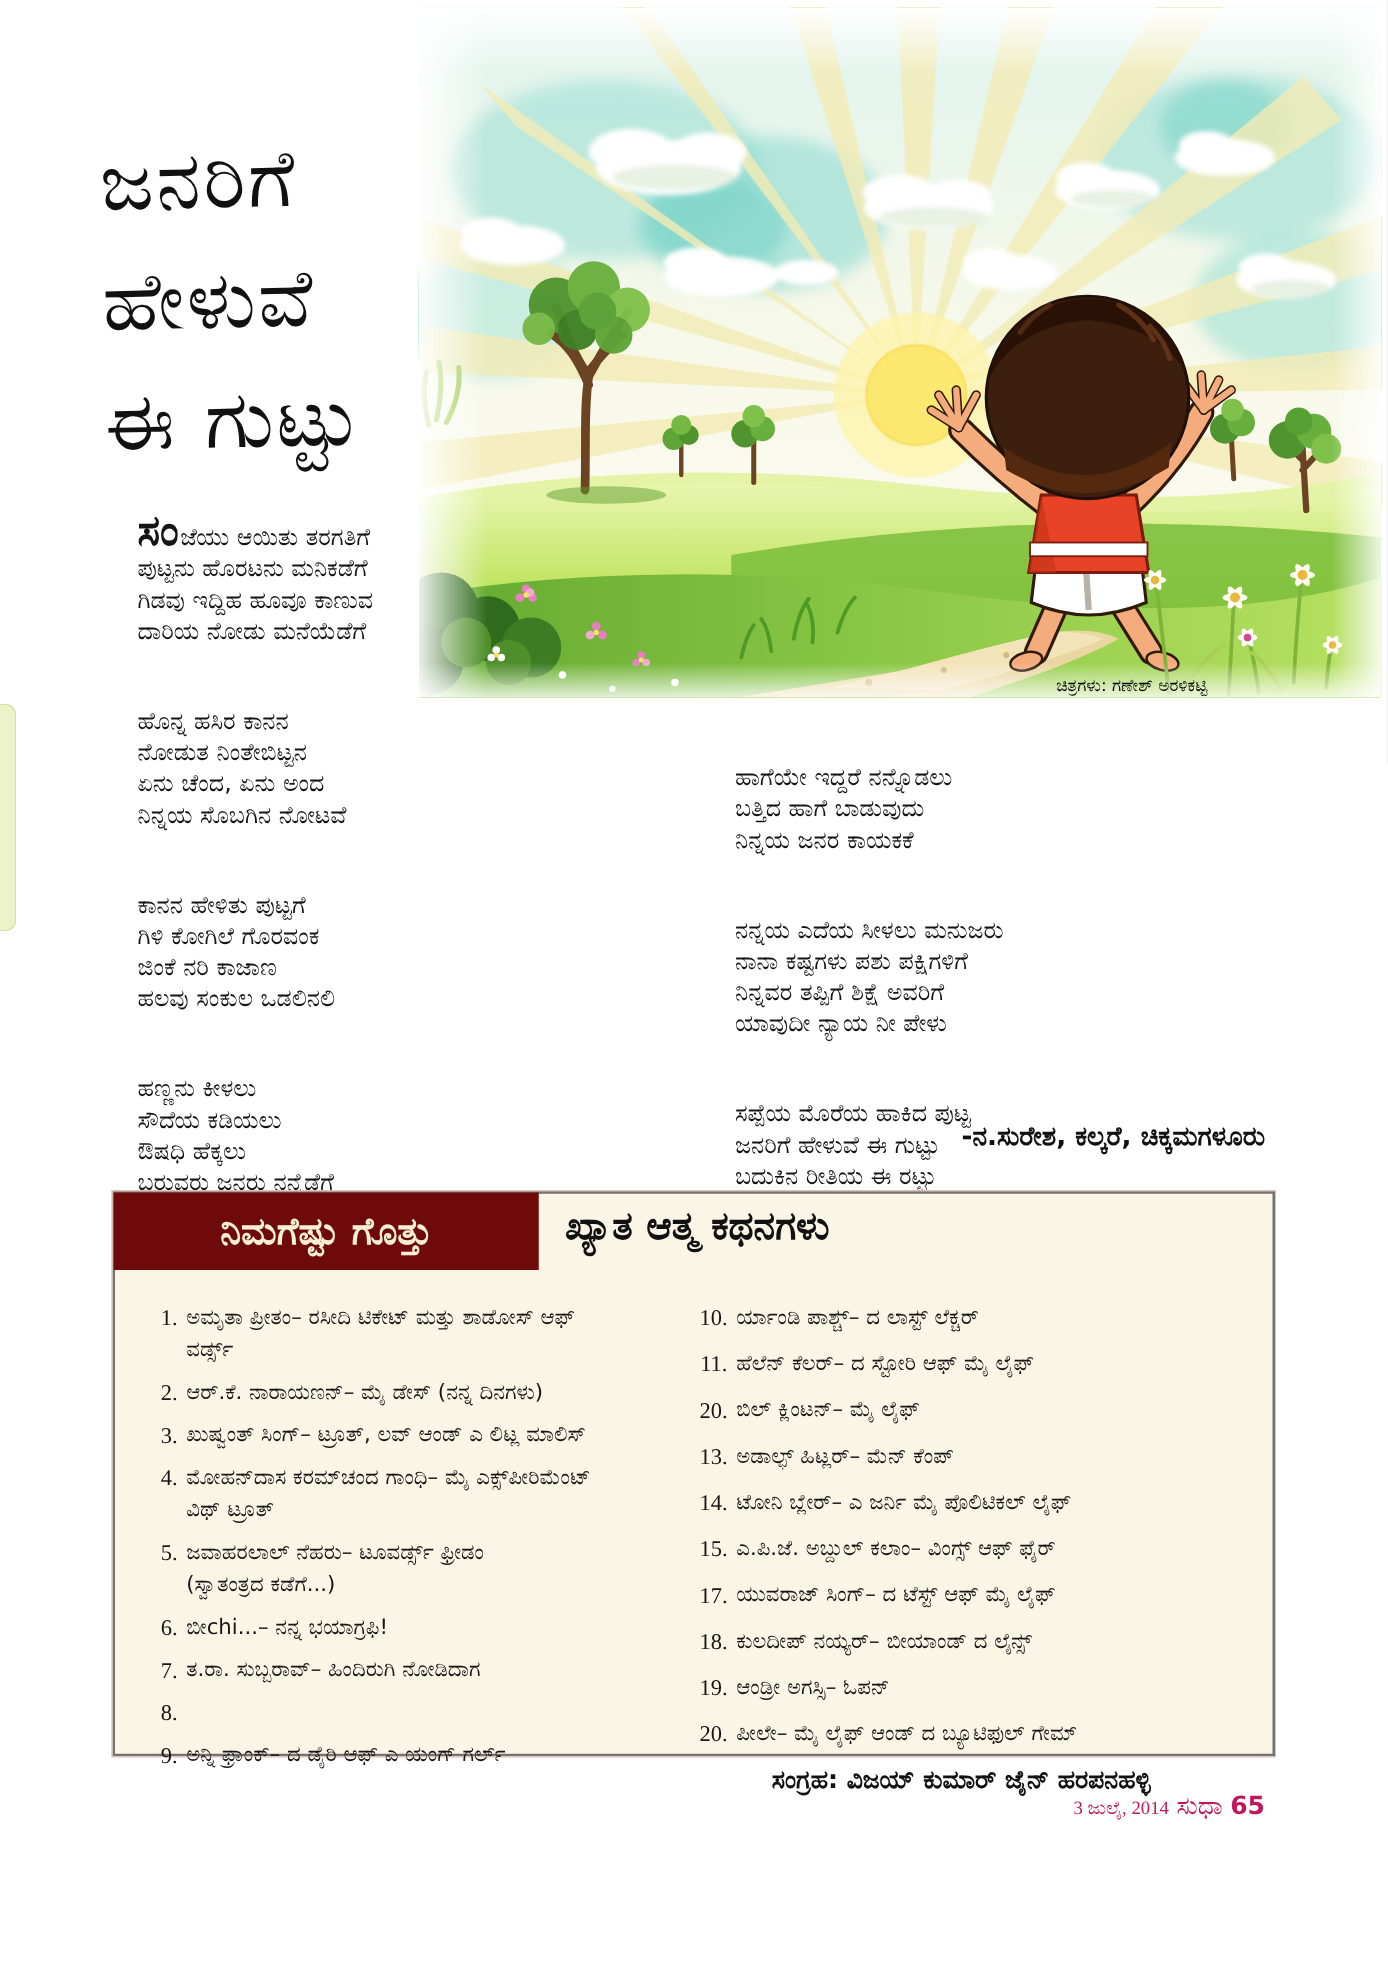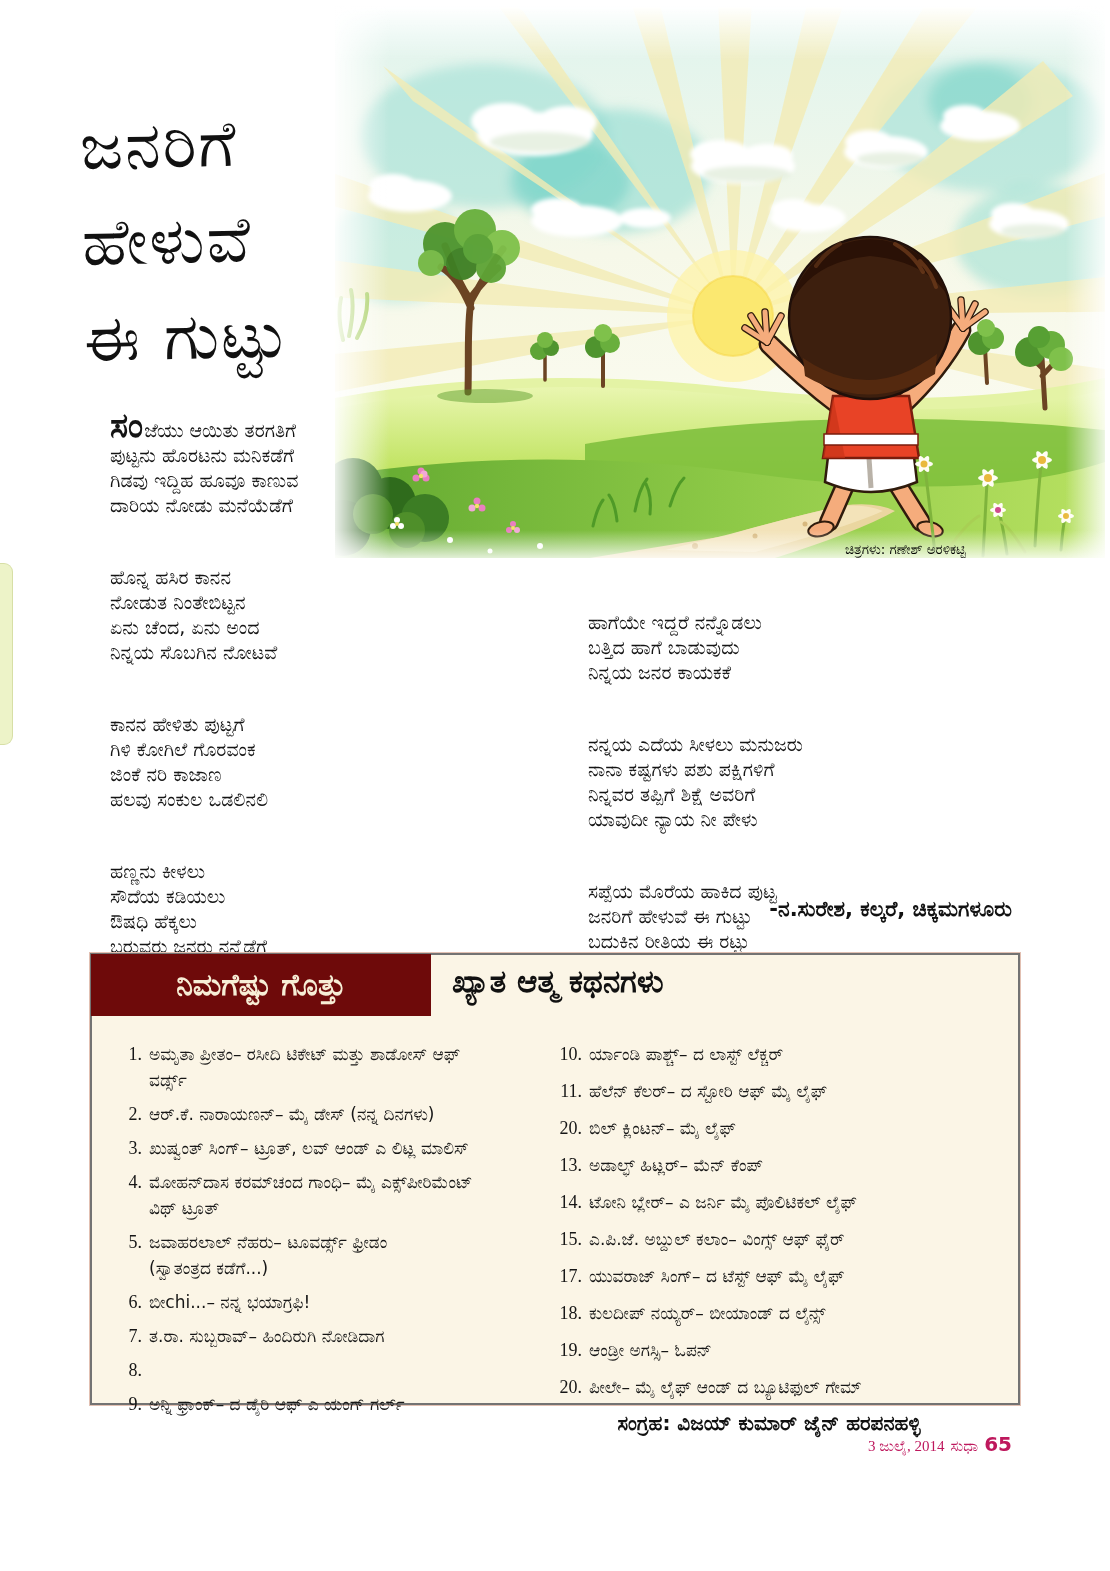--- a/index.html
+++ b/index.html
@@ -58,21 +58,21 @@
   .quiz-credit{
     margin-top:2px;text-align:center;padding-right:6px;
     font-size:20px;font-weight:bold;color:#111;
   }
   
   .footer{
     position:absolute;right:98px;top:1432px;
     font-family:"Liberation Serif","DejaVu Serif",serif;
     font-size:15px;color:#be185d;display:flex;align-items:baseline;gap:6px;
   }
-  .footer .mag{font-family:Liberation Sans, sans-serif;font-size:15px;}
+  .footer .mag{font-family:Liberation Sans, sans-serif;font-size:20px;}
   .footer .pagenum{font-weight:bold;font-size:20px;font-family:"DejaVu Sans",sans-serif;}
   
   .edge-strip{
     position:absolute;left:0;top:563px;width:13px;height:182px;
     background:#edf3c8;border:1px solid #d7dfa6;border-left:none;
     border-radius:0 9px 9px 0;box-sizing:border-box;
   }
 </style>
 </head>
 <body>

